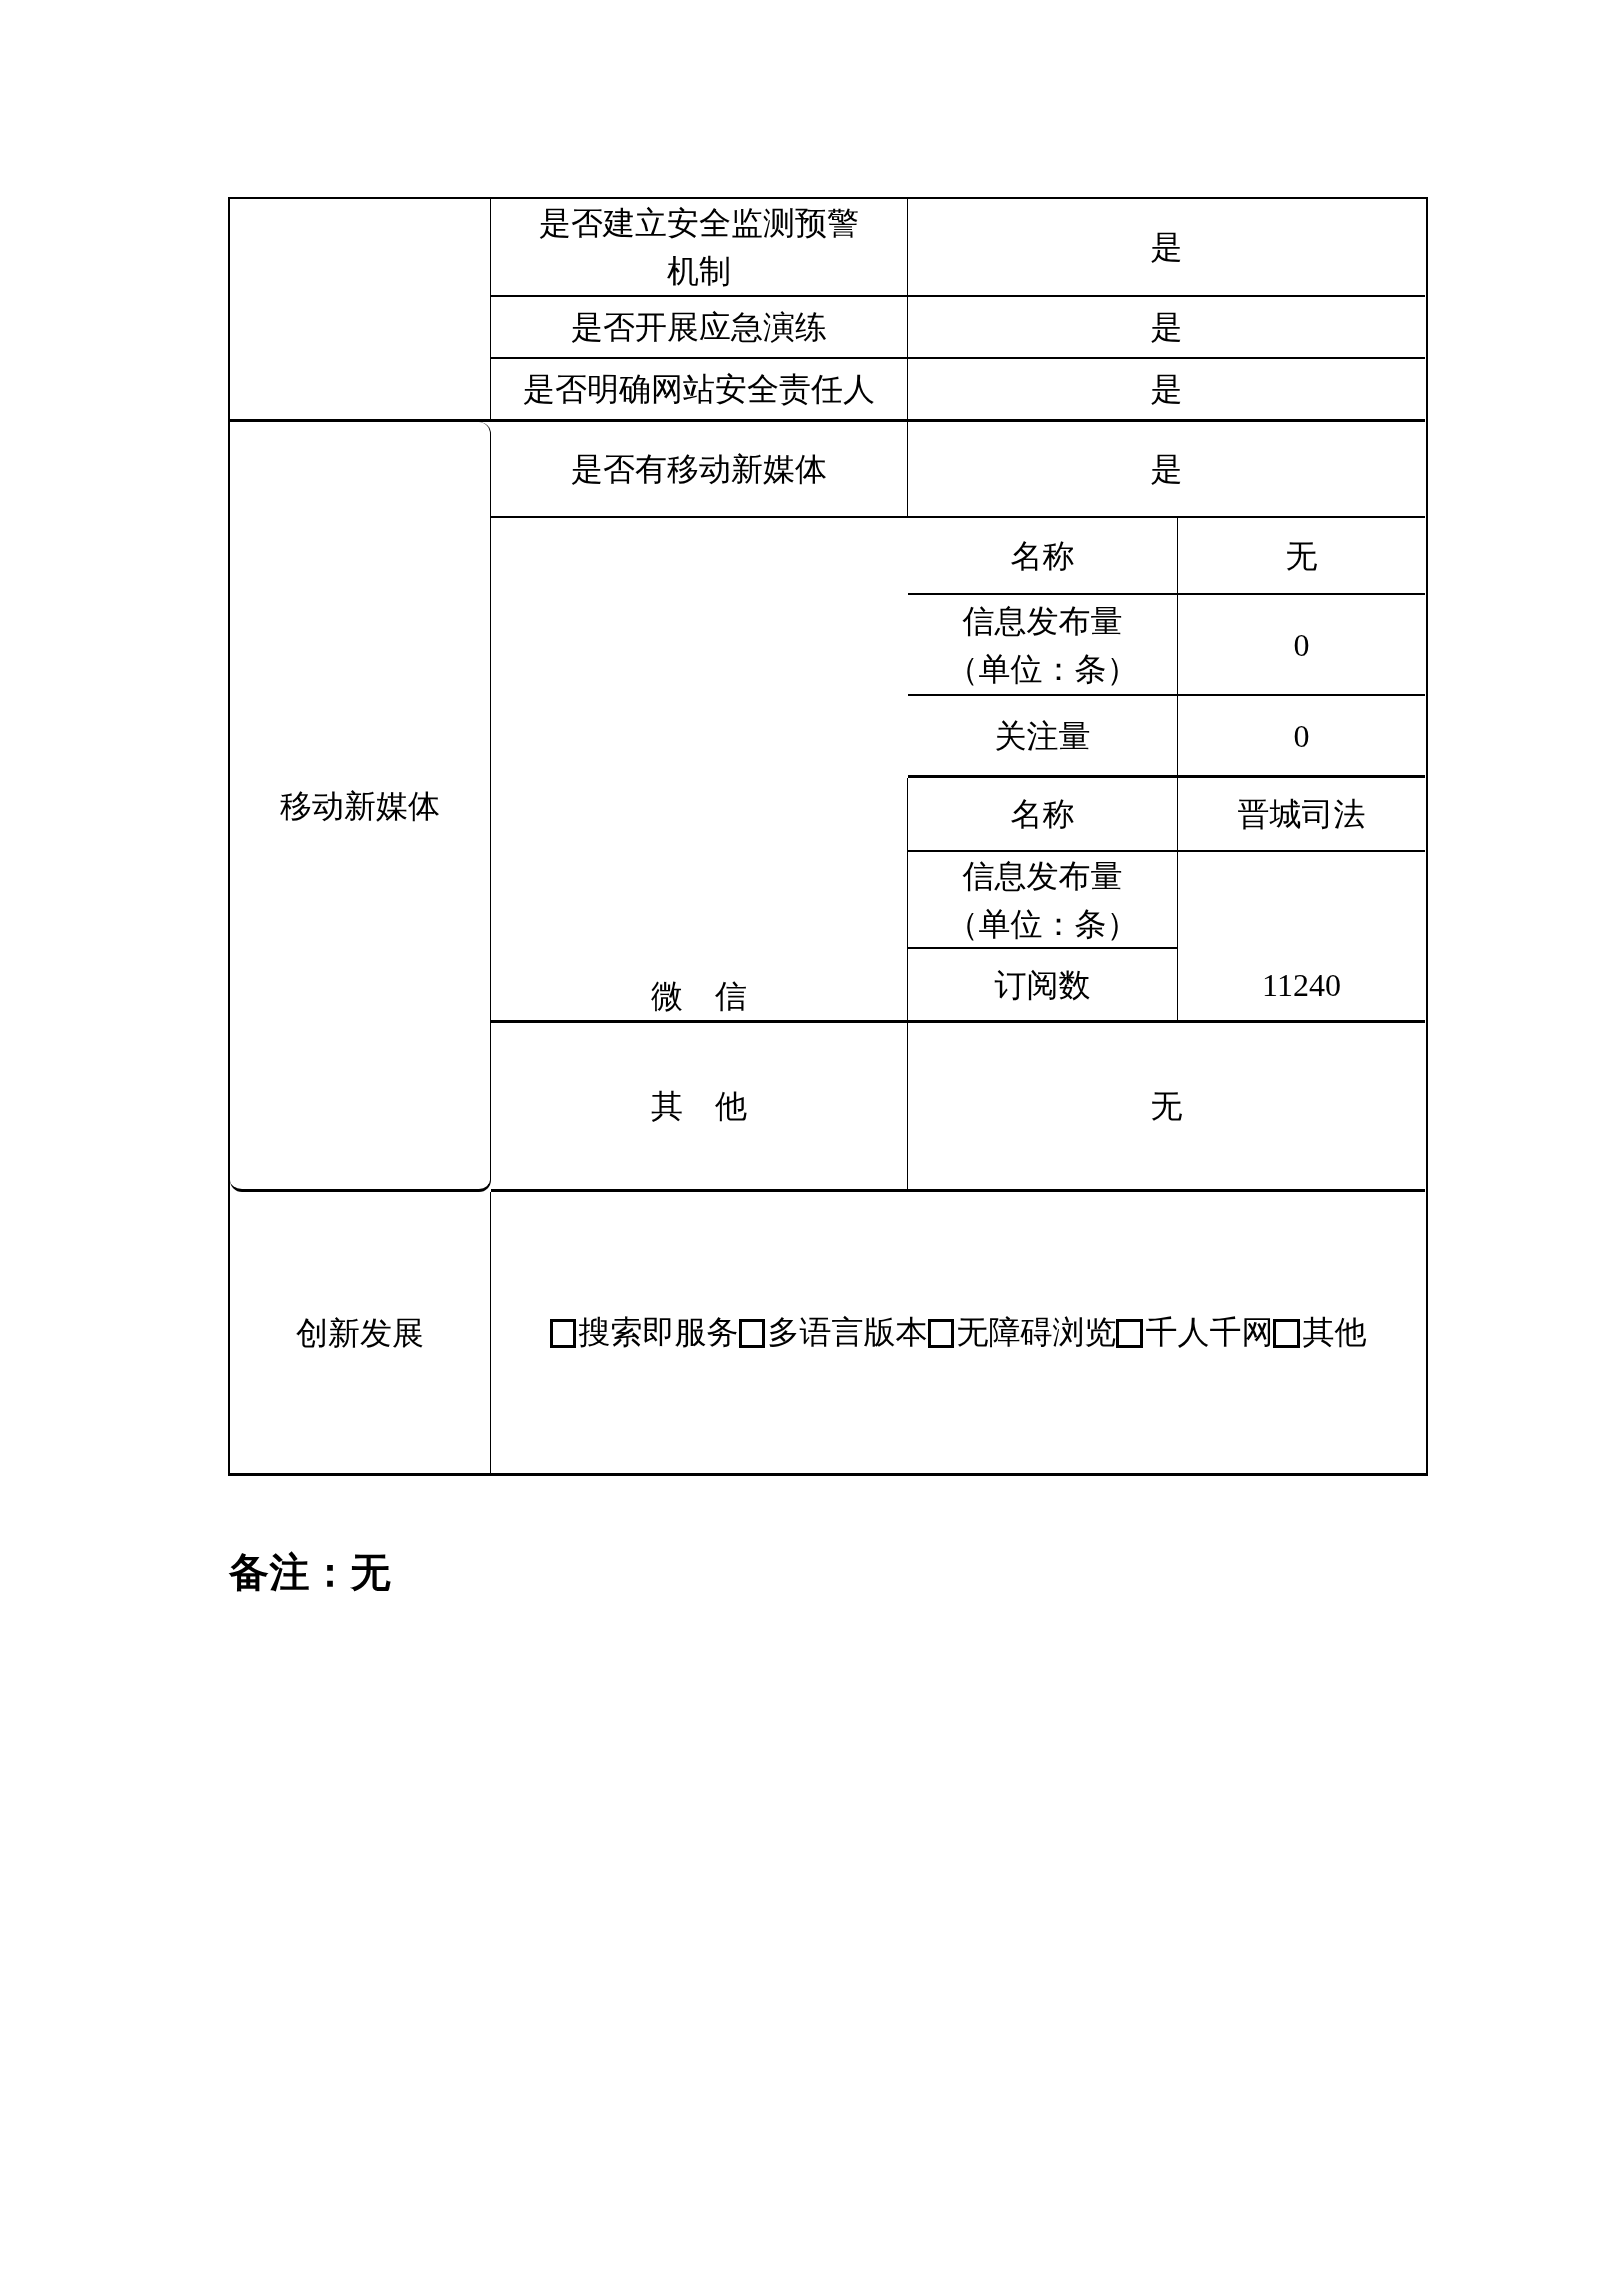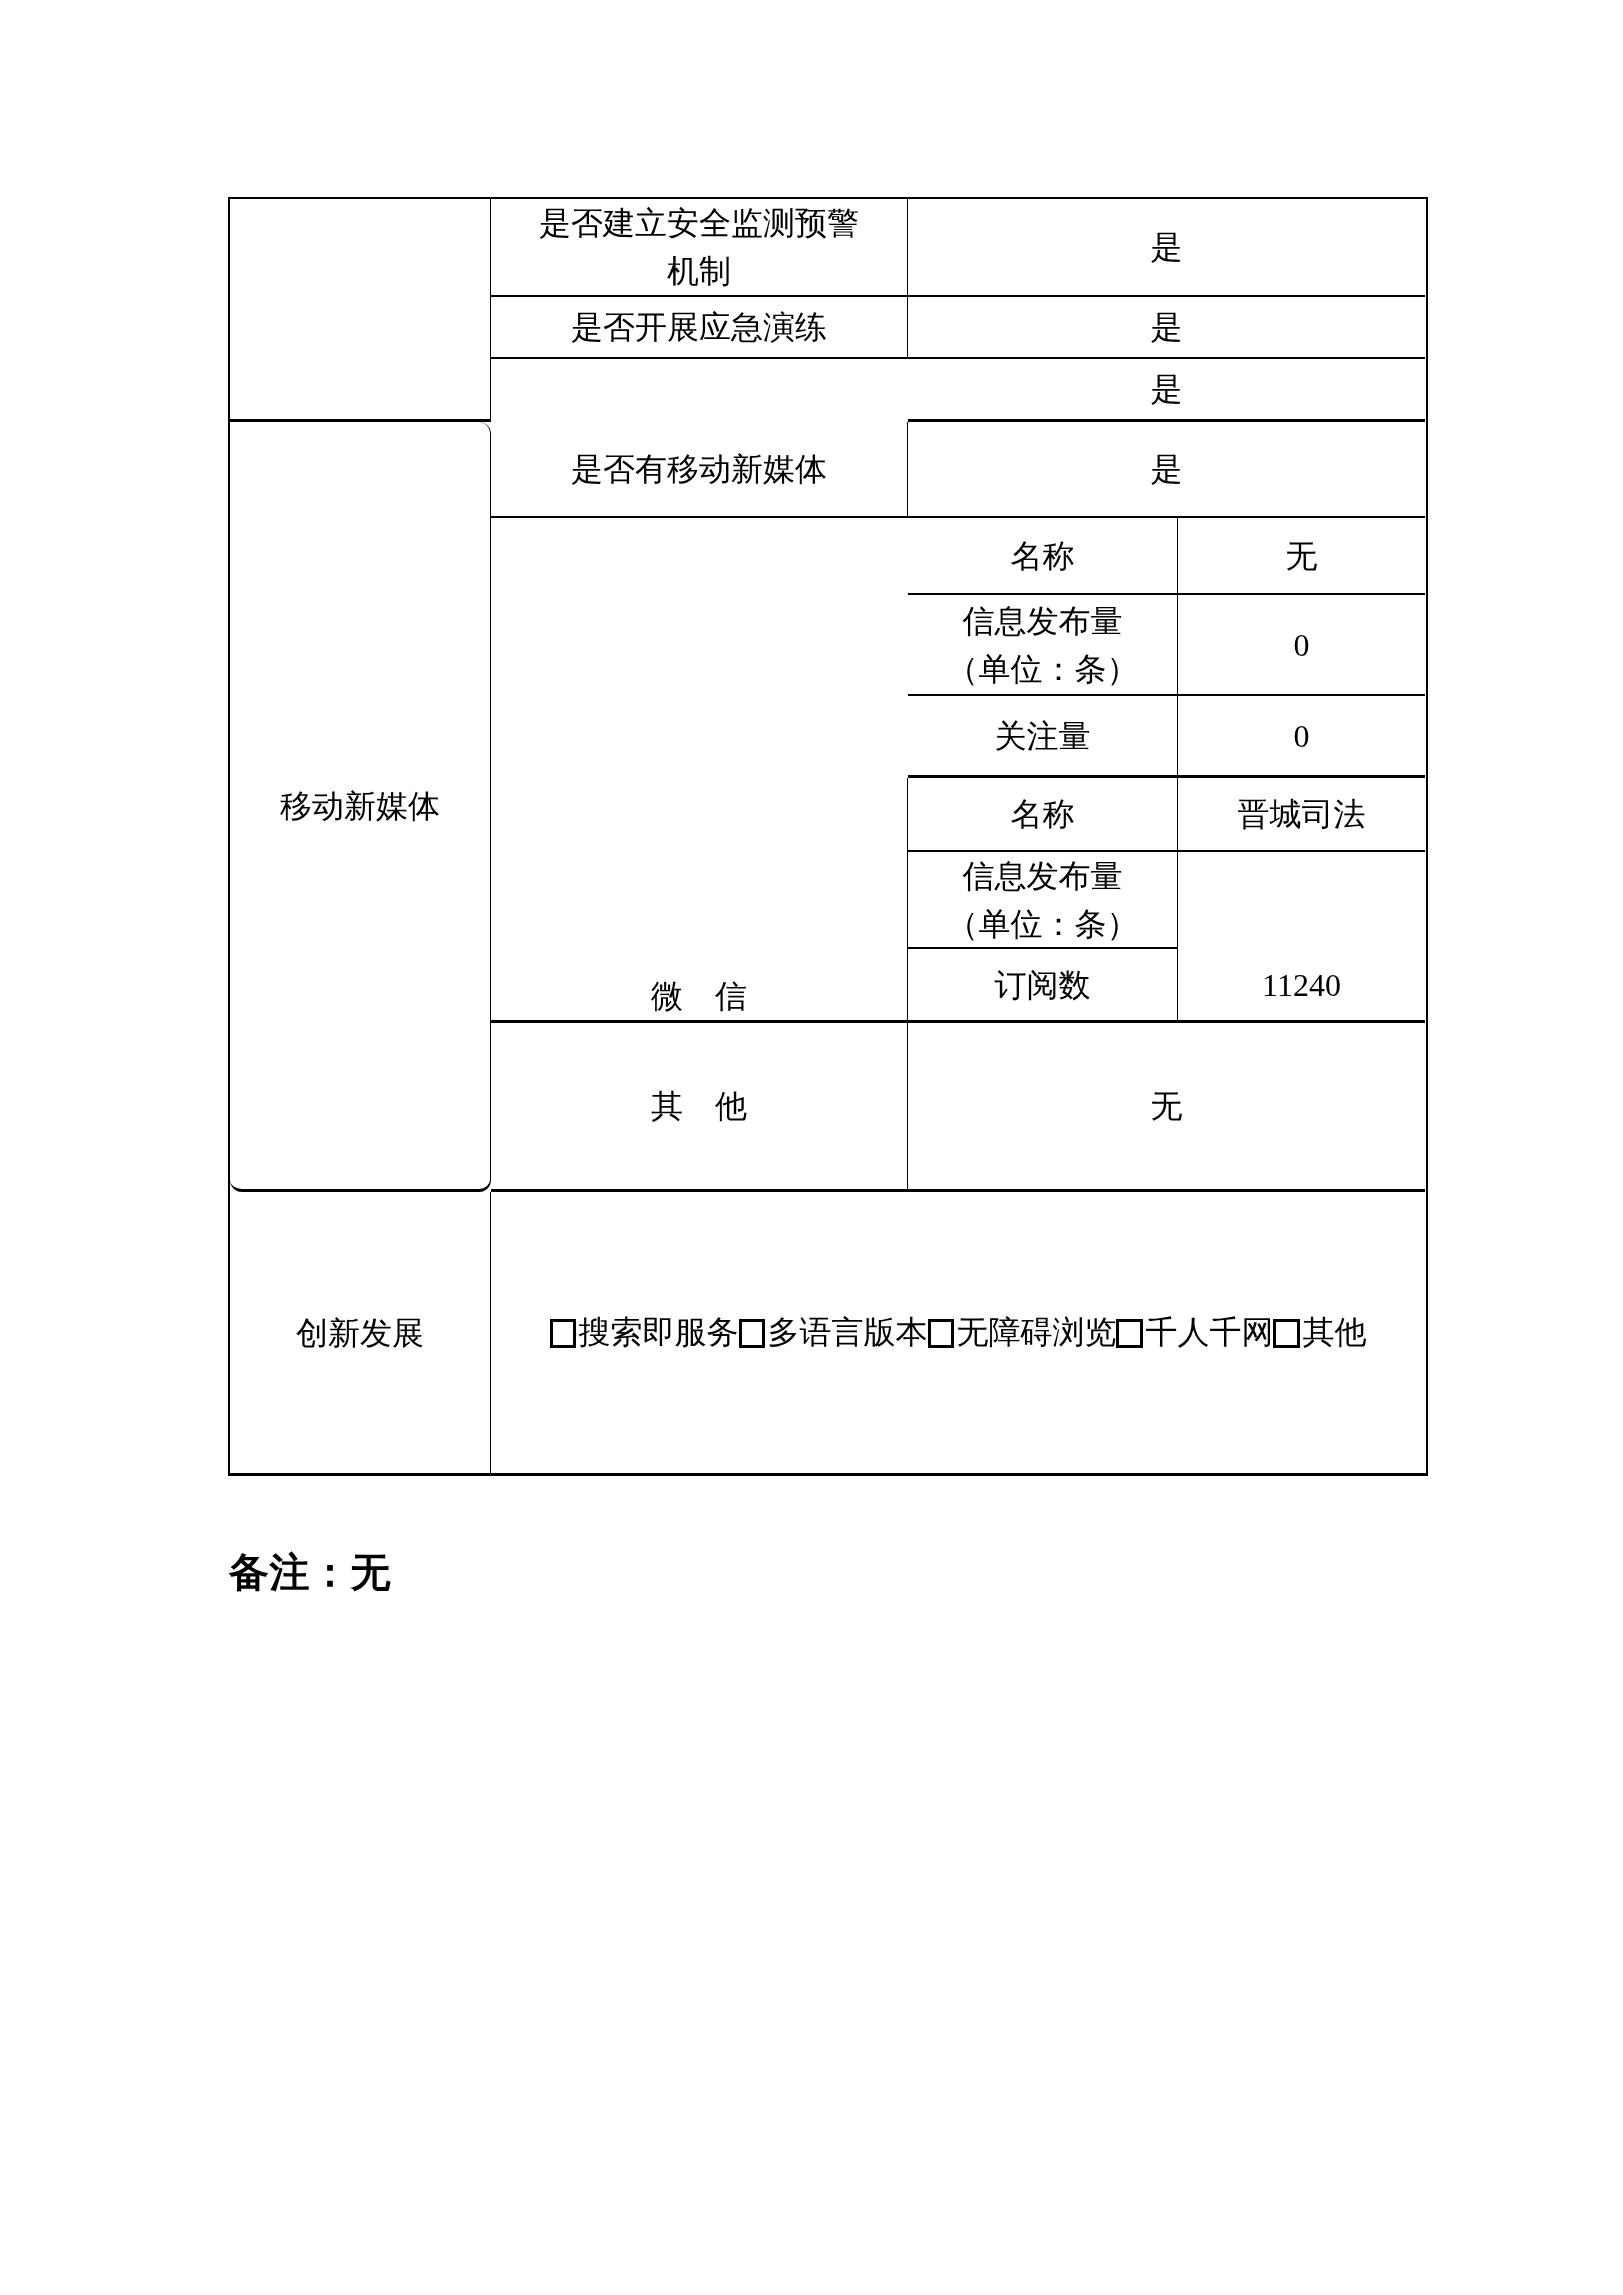--- a/index.html
+++ b/index.html
@@ -92,20 +92,23 @@
       <div>是</div>
     </div>
 
     <div class="cell" style="grid-column:2;grid-row:2;">
       <div>是否开展应急演练</div>
     </div>
     <div class="cell span-val no-right" style="grid-row:2;">
       <div>是</div>
     </div>
 
+    <div class="cell thick-bottom" style="grid-column:2;grid-row:3;">
+      <div>是否明确网站安全责任人</div>
+    </div>
     <div class="cell span-val no-right thick-bottom" style="grid-row:3;">
       <div>是</div>
     </div>
 
     <div class="cell c1-mobile thick-bottom">
       <div>移动新媒体</div>
     </div>
 
     <div class="cell" style="grid-column:2;grid-row:4;">
       <div>是否有移动新媒体</div>

